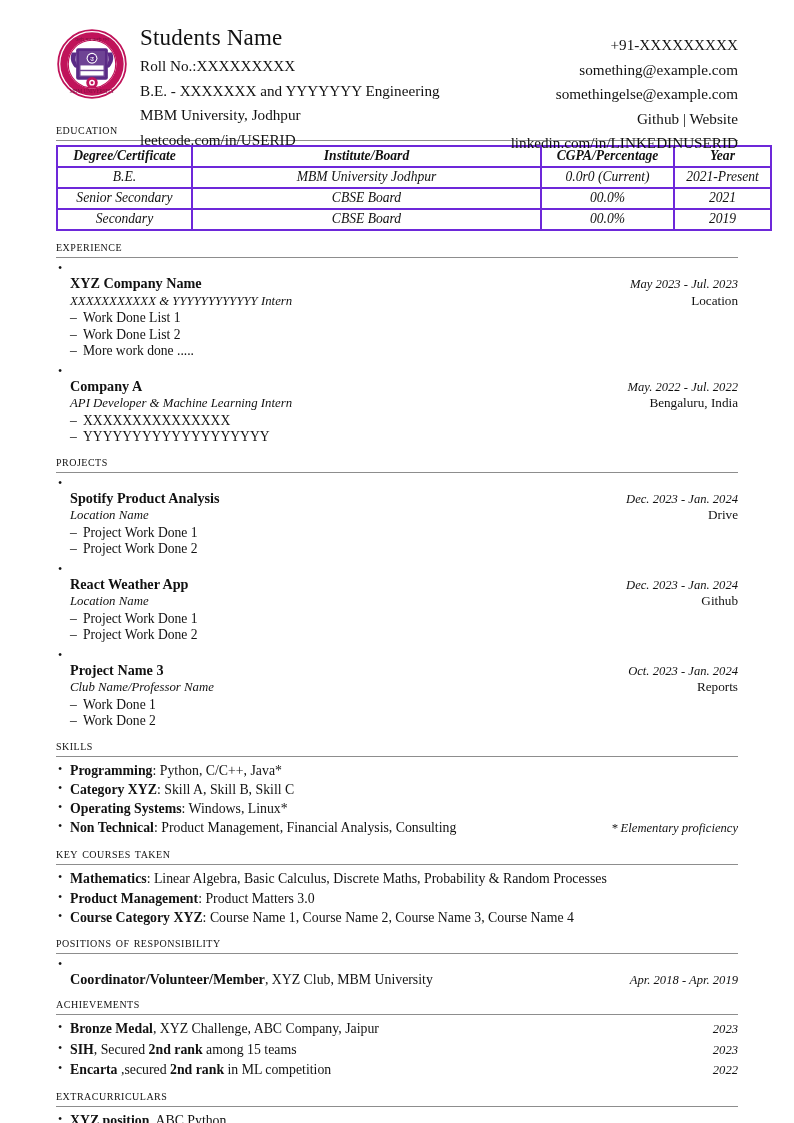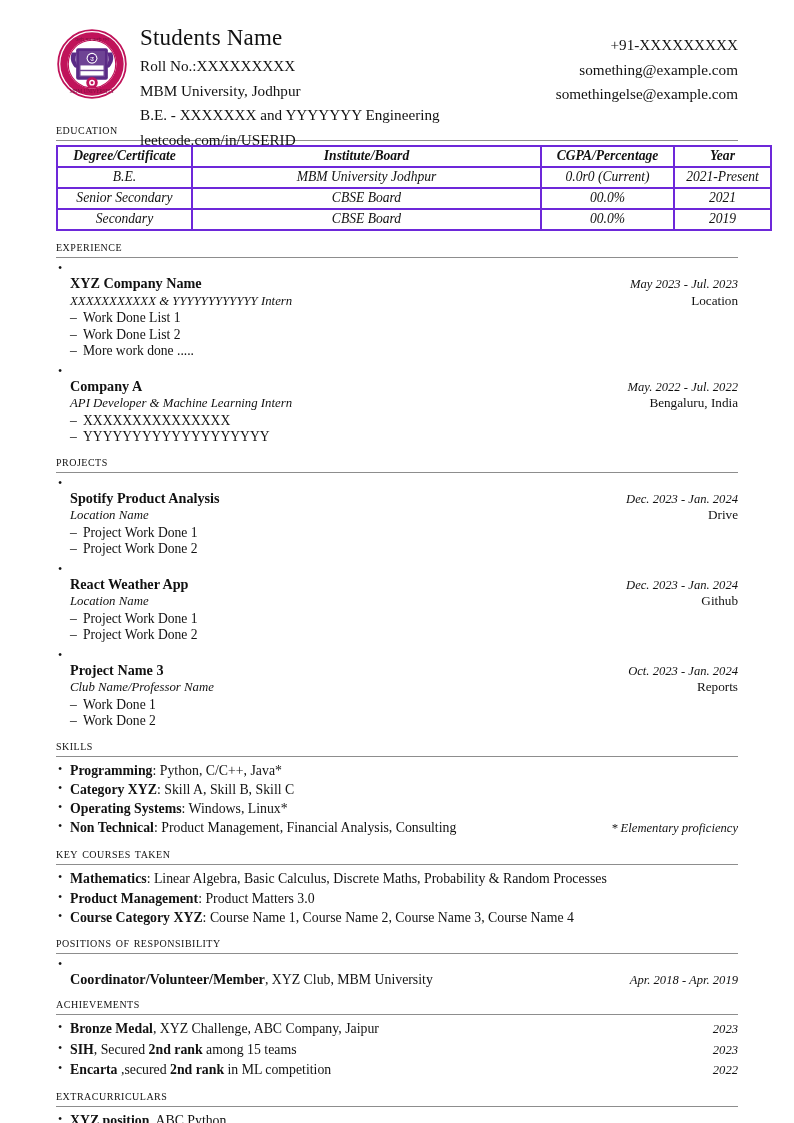--- a/index.html
+++ b/index.html
@@ -204,29 +204,31 @@
           <rect x="34" y="60" width="32" height="6" fill="#ffffff"></rect>
           <circle cx="50" cy="76" r="8" fill="#c0135a"></circle>
           <circle cx="50" cy="76" r="4" fill="#ffffff"></circle>
           <circle cx="50" cy="76" r="2" fill="#c0135a"></circle>
         </svg>
       </div>
 
       <div class="header-left">
         <div class="student-name">Students Name</div>
         <div class="header-line">Roll No.:XXXXXXXXX</div>
+        <div class="header-line">B.E. - XXXXXXX and YYYYYYY Engineering</div>
         <div class="header-line">MBM University, Jodhpur</div>
-        <div class="header-line">B.E. - XXXXXXX and YYYYYYY Engineering</div>
         <div class="header-line">leetcode.com/in/USERID</div>
       </div>
 
       <div class="header-right">
         <div class="header-line">+91-XXXXXXXXX</div>
         <div class="header-line">something@example.com</div>
         <div class="header-line">somethingelse@example.com</div>
+        <div class="header-line">Github | Website</div>
+        <div class="header-line">linkedin.com/in/LINKEDINUSERID</div>
       </div>
     </div>
 
     <div class="section">
       <div class="section-title smallcaps">Education</div>
       <hr class="section-rule">
       <table class="edu">
         <thead>
           <tr>
             <th class="col-degree">Degree/Certificate</th>

